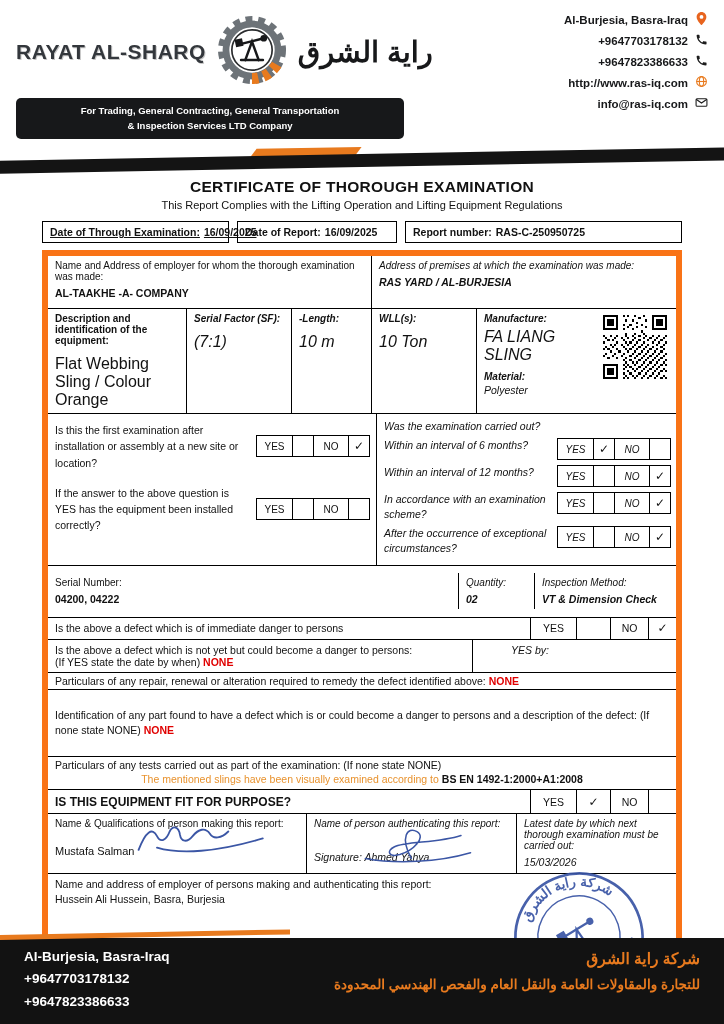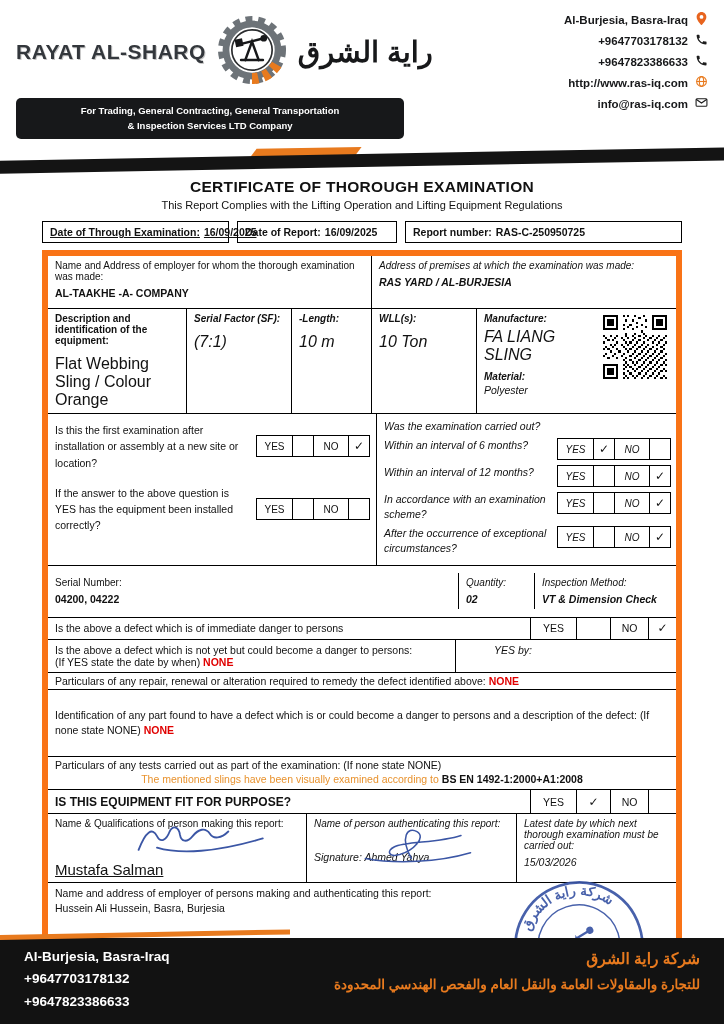--- a/index.html
+++ b/index.html
@@ -71,39 +71,39 @@
   .cD1 { flex:1; } .cD2 { width:76px; } .cD3 { width:142px; }
 
   .grid-right { display:flex; flex:0 0 auto; align-items:stretch; }
   .grid-right span { display:flex; align-items:center; justify-content:center; border-left:1.6px solid #000; }
   .gr-yes { width:46px; font-size:10.5px; } .gr-m1 { width:34px; } .gr-no { width:38px; font-size:10.5px; } .gr-m2 { width:28px; }
 
   .rowE { min-height:22px; align-items:stretch; }
   .rowE .etext { flex:1; display:flex; align-items:center; padding:2px 7px; }
 
   .rowF { min-height:33px; }
-  .cF1 { flex:1; } .cF2 { width:221px;padding-left:38px; }
+  .cF1 { flex:1; } .cF2 { width:204px;padding-left:38px; }
   .none { color:var(--none_red,#E00000); font-weight:bold; }
 
   .rowG { min-height:16px; padding:2px 7px; display:block; }
   .rowH { min-height:30px; padding:18px 7px; display:block; line-height:1.45; }
   .rowI { min-height:33px; padding:2px 7px; display:block; }
   .note-line { text-align:center; margin-top:2px; }
   .note-orange { color:var(--note_orange,#E8922E); }
   .note-bold { font-weight:bold; color:#111; }
 
   .rowJ { min-height:24px; align-items:stretch; }
   .rowJ .fitq { flex:1; display:flex; align-items:center; font-weight:bold; font-size:12px; padding:3px 7px; }
 
   .rowK { min-height:60px; }
   .cK1 { width:258px; position:relative; } .cK2 { width:210px; position:relative; } .cK3 { flex:1; }
   .sig { position:absolute; pointer-events:none; }
   .sig1 { top:6px; left:80px; width:150px; height:46px; }
   .sig2 { top:10px; left:30px; width:160px; height:44px; }
-  .kname { margin-top:32px; font-size:15px;text-decoration:underline; }
+  .kname { margin-top:16px; font-size:11px; }
   .kname2 { margin-top:22px; font-size:10.5px; }
 
   .rowL { min-height:112px; position:relative; display:block; padding:4px 7px; }
   .stamp { position:absolute; right:30px; top:-4px; width:134px; height:134px; transform:rotate(-18deg); opacity:.93; }
 
   
   .footer { position:absolute; left:0; bottom:0; width:724px; height:86px; background:#121212; color:#fff; }
   .footer-accent { position:absolute; top:-3px; left:0; width:290px; height:5px; background:var(--accent,#E87A1E);
                    transform:skewY(-1.1deg); transform-origin:left top; }
   .footer-left { position:absolute; left:24px; top:8px; font-size:13.5px; font-weight:bold; line-height:1.65; }

